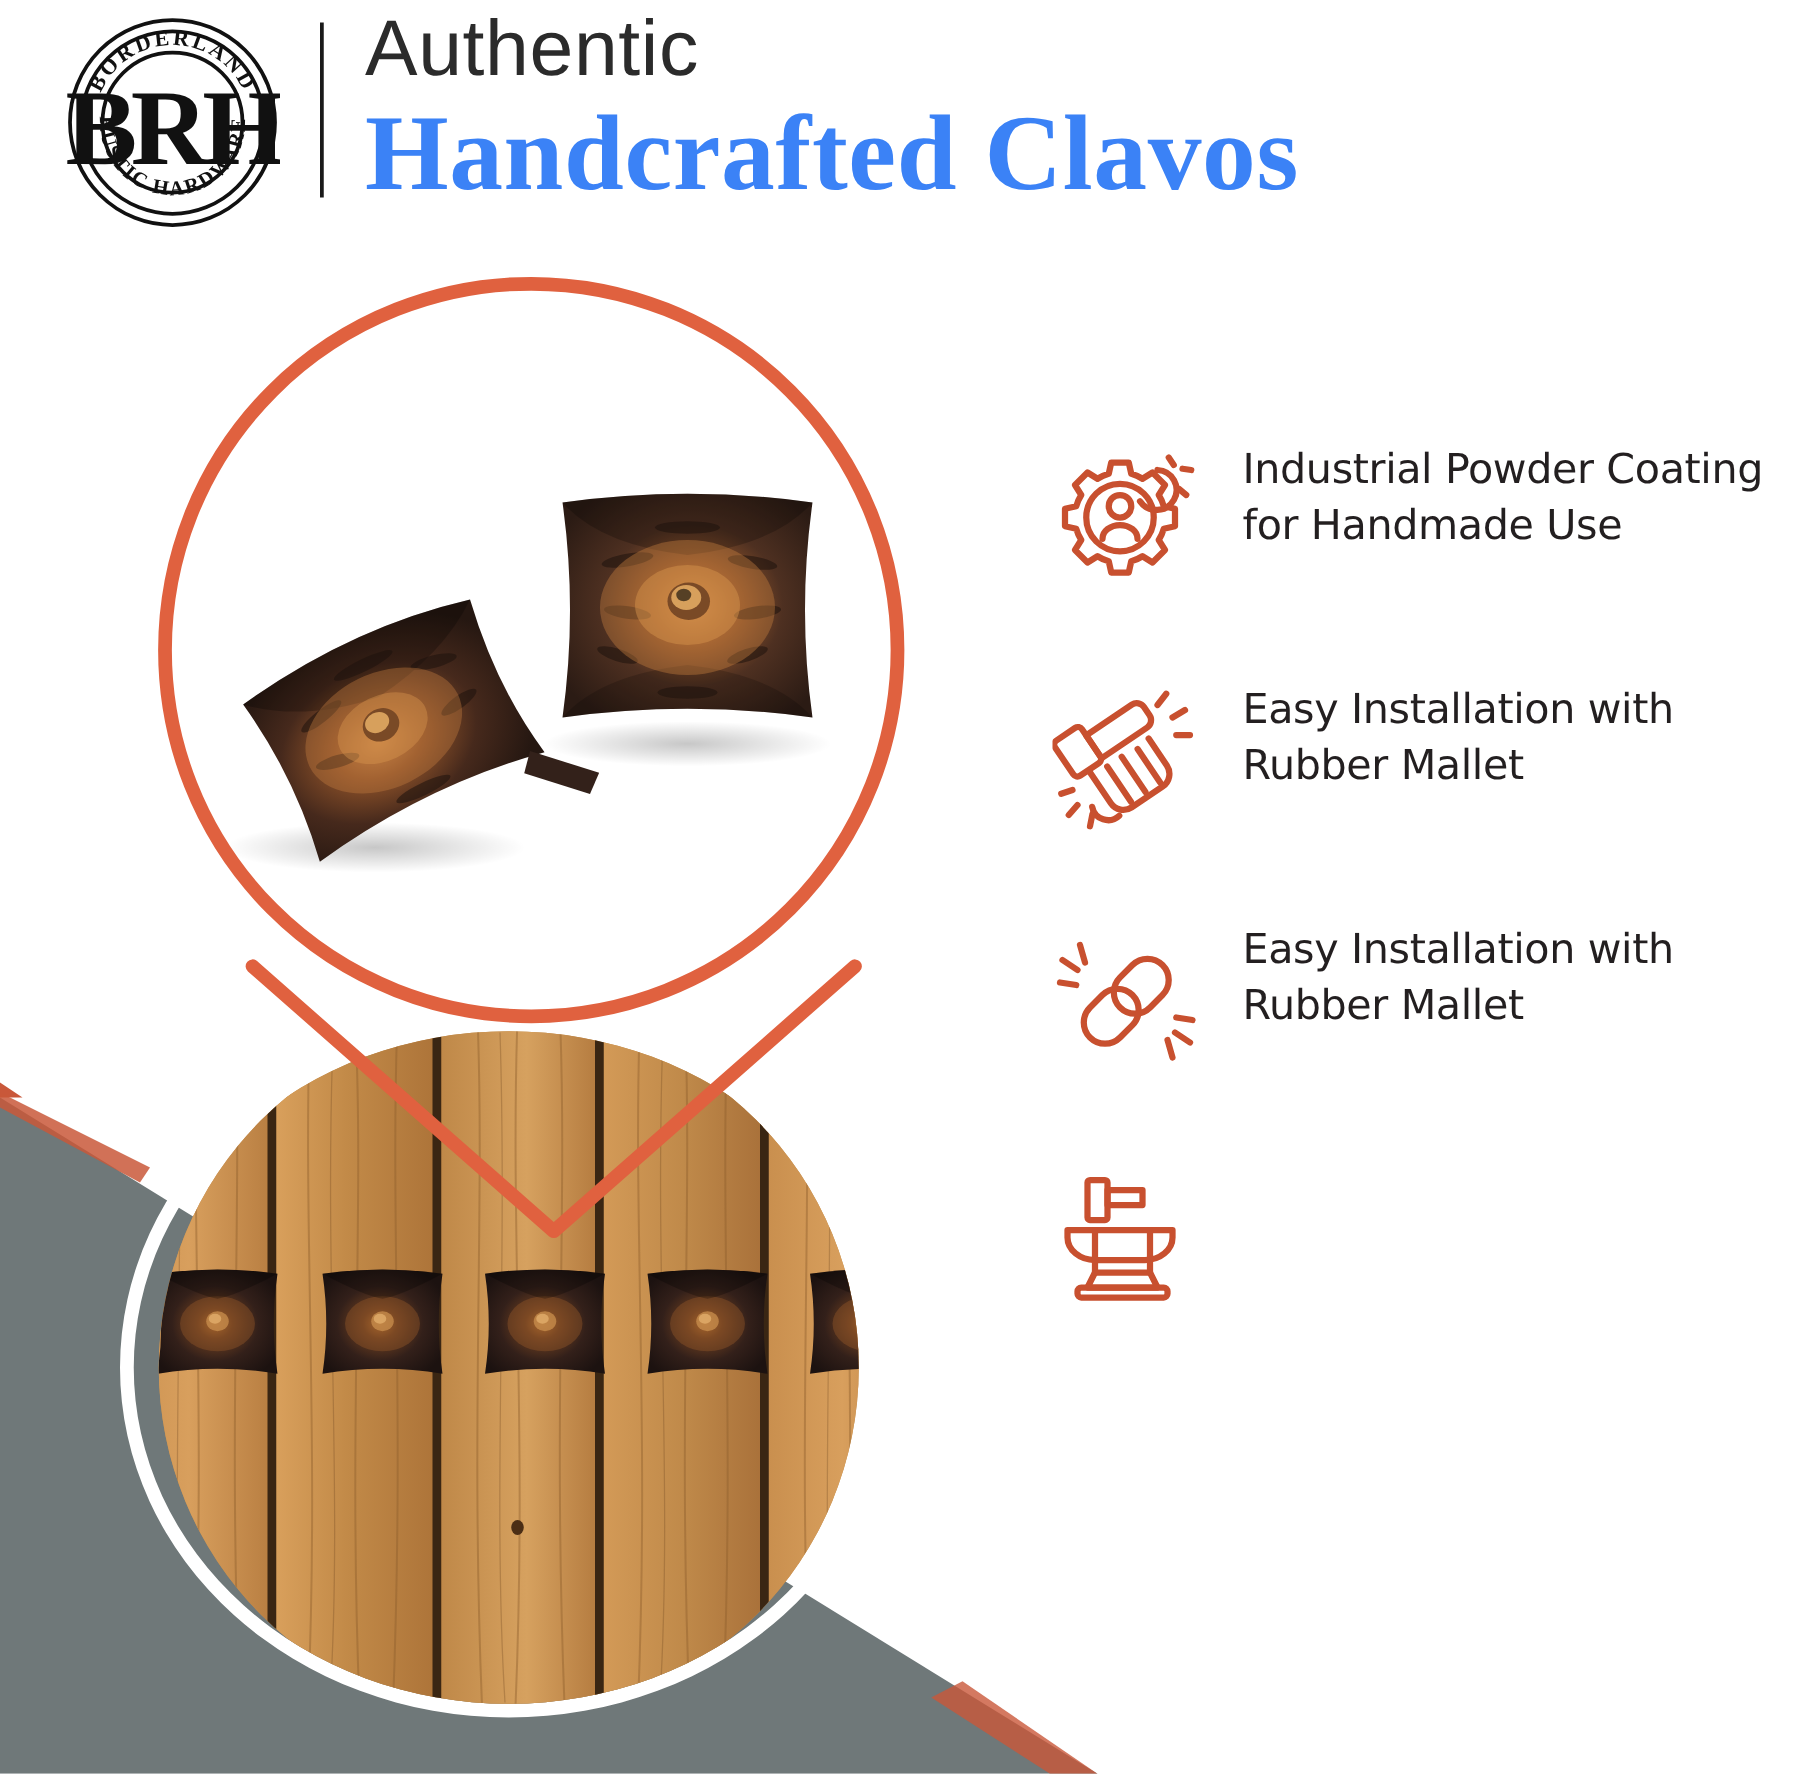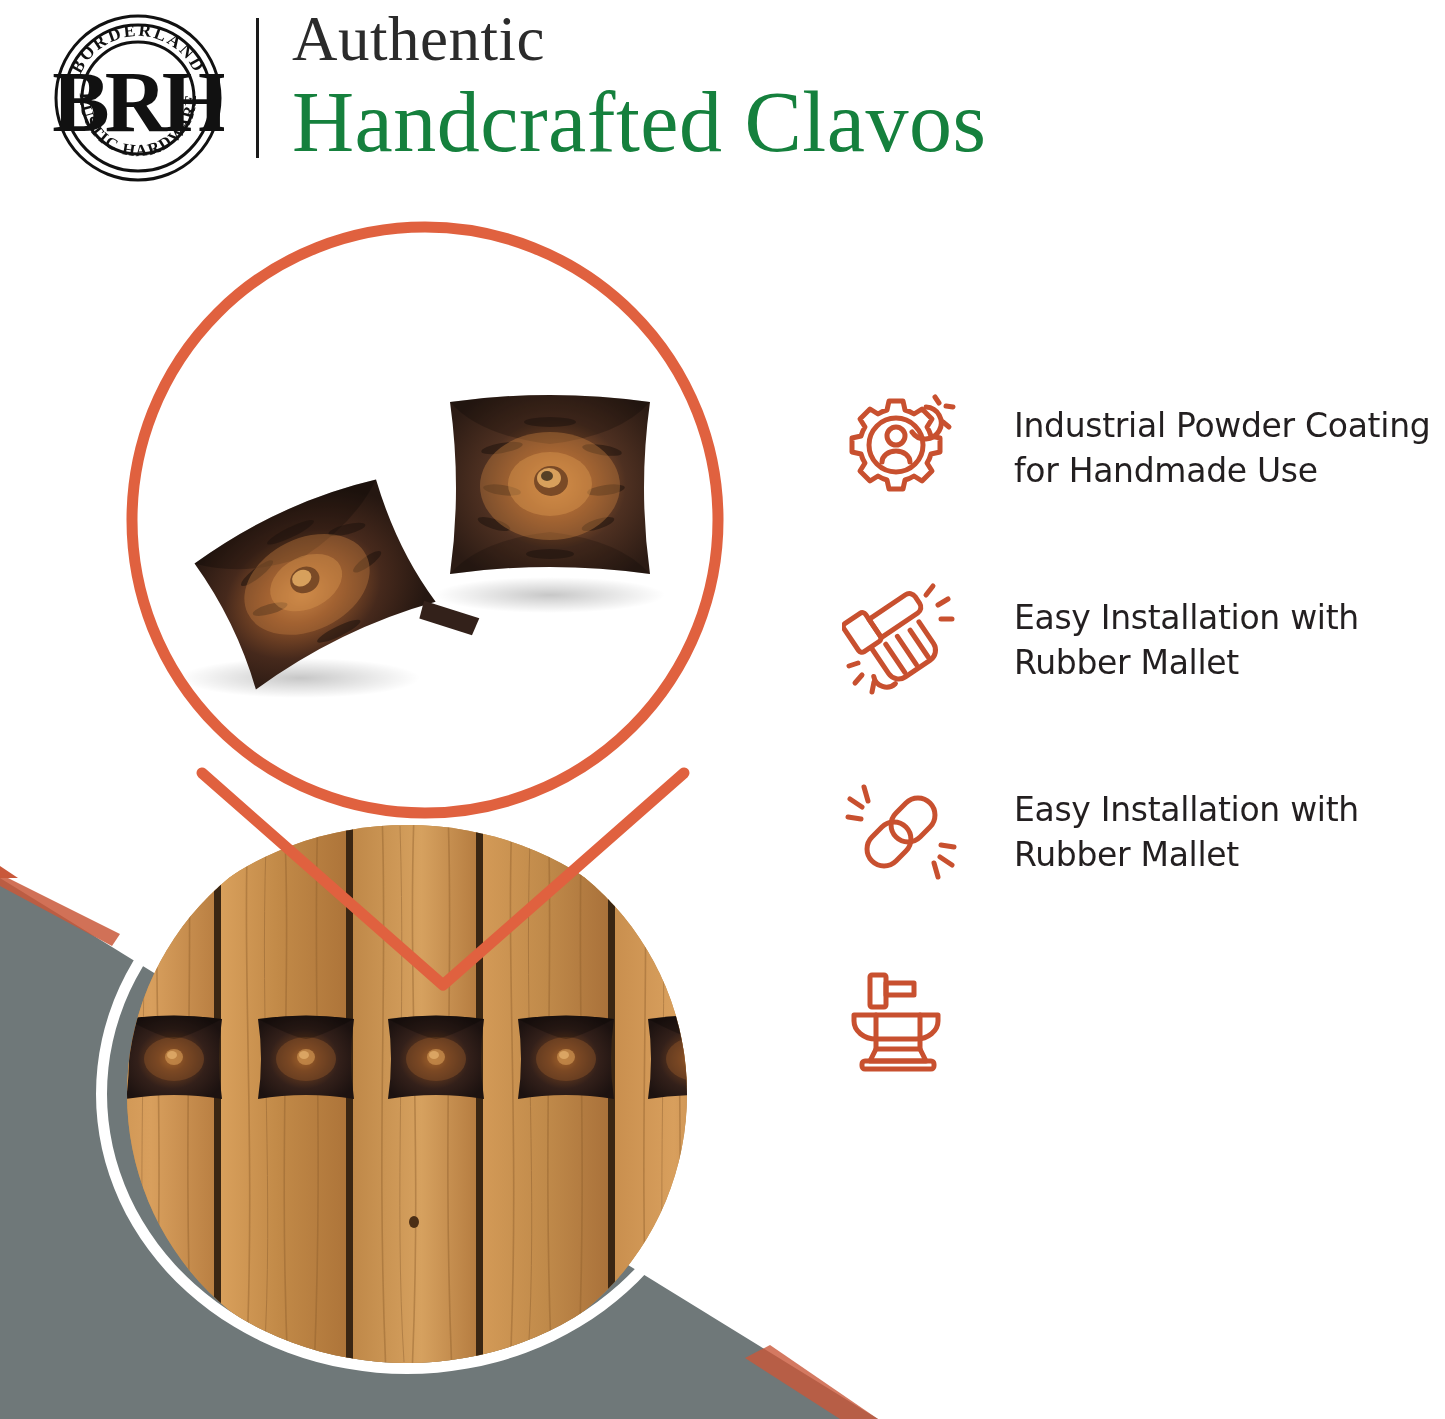--- a/index.html
+++ b/index.html
@@ -21,28 +21,28 @@
   .header{
     position:absolute; left:0; top:0; width:1445px; height:195px; z-index:6;
   }
   .logo-wrap{ position:absolute; left:52px; top:12px; width:172px; height:172px; }
   .header-divider{
     position:absolute; left:256px; top:18px; width:3px; height:140px;
     background:#1a1a1a;
   }
   .titles{ position:absolute; left:292px; top:4px; }
   .title-kicker{
-    font-family:Liberation Serif, serif;
+    font-family:Liberation Sans, sans-serif;
     font-size:63px; line-height:70px; color:#2b2b2b;
     letter-spacing:0.5px; font-weight:400;
   }
   .title-main{
     font-family:"Liberation Serif", serif;
-    font-weight:400; font-size:86px; line-height:96px;
-    color:#15803d; letter-spacing:0.5px; white-space:nowrap;
+    font-weight:700; font-size:86px; line-height:96px;
+    color:#3b82f6; letter-spacing:0.5px; white-space:nowrap;
   }
 
   
   .magnifier{
     position:absolute; left:110px; top:225px; width:640px; height:790px; z-index:4;
   }
   .magnifier svg{ position:absolute; left:0; top:0; overflow:visible; }
 
   .clavos-photo{
     position:absolute; left:150px; top:340px; width:560px; height:380px;
@@ -60,21 +60,21 @@
     border:11px solid #ffffff;
     overflow:hidden;
   }
   .door-img{ position:absolute; left:-11px; top:-11px; width:622px; height:560px; }
 
   
   .features{
     position:absolute; left:836px; top:352px; width:610px; z-index:7;
   }
   .feature{
-    display:flex; align-items:center; height:192px;gap:20px;
+    display:flex; height:192px;
   }
   .feature-icon{
     width:130px; min-width:130px; height:130px;
     display:flex; align-items:center; justify-content:center;
   }
   .feature-text{
     font-family:"DejaVu Sans", sans-serif;
     font-size:33px; line-height:45px; color:#231f20;
     font-weight:400; letter-spacing:-0.3px;
     padding-left:28px;

